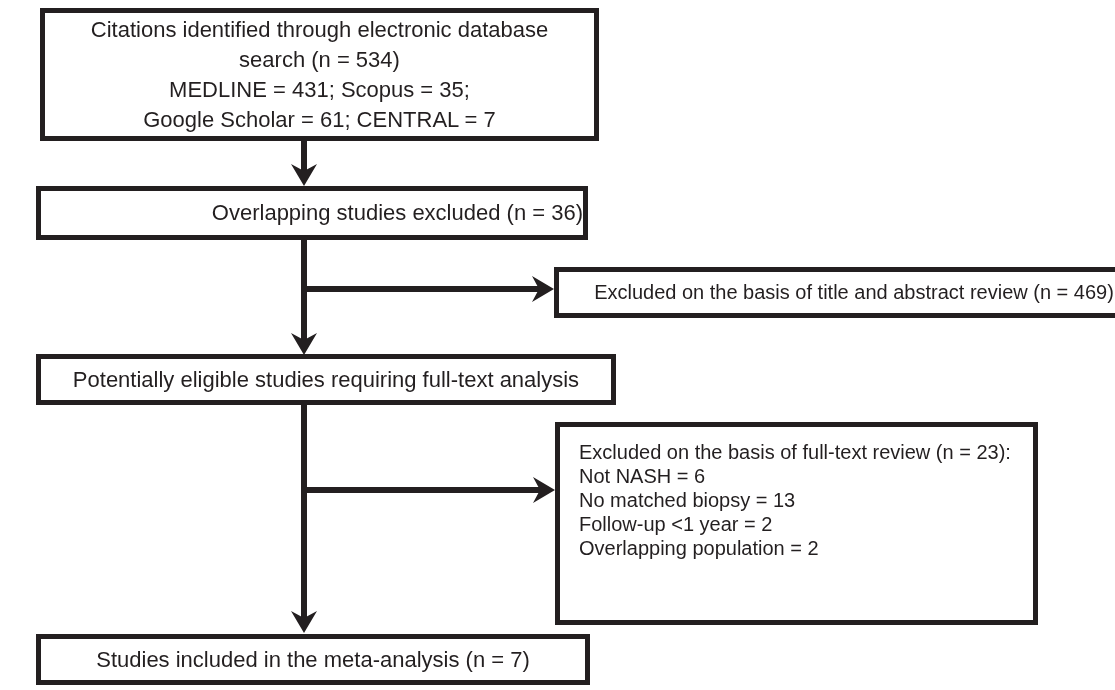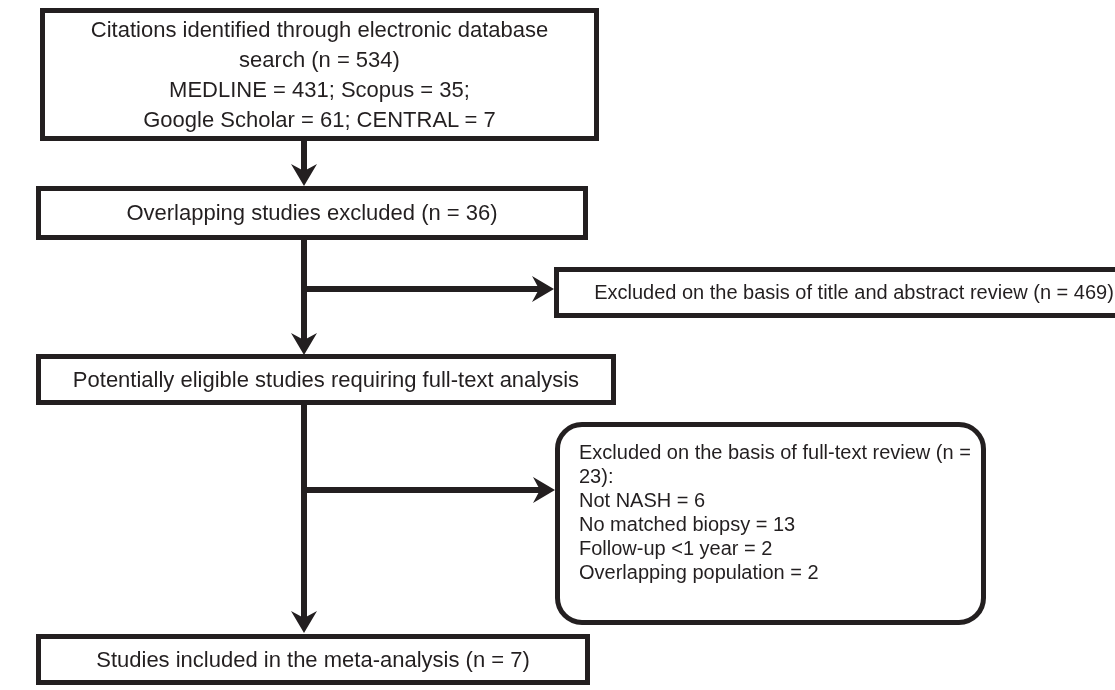--- a/index.html
+++ b/index.html
@@ -51,20 +51,21 @@
     top: 8px;
     width: 559px;
     height: 133px;
     line-height: 30px;
   }
   .box-overlap {
     left: 4px;
     top: 186px;
     width: 552px;
     height: 54px;
+    justify-content: flex-end;
   }
   .box-title-abstract {
     left: 522px;
     top: 267px;
     width: 589px;
     height: 51px;
     font-size: 20px;
     justify-content: center;
     text-align: left;
     padding-left: 11px;
@@ -72,29 +73,28 @@
   .box-eligible {
     left: 4px;
     top: 354px;
     width: 580px;
     height: 51px;
     text-align: center;
   }
   .box-fulltext {
     left: 523px;
     top: 422px;
-    width: 431px;
+    width: 483px;
     height: 203px;
     font-size: 20px;
     line-height: 24px;
     align-items: flex-start;
     justify-content: flex-start;
     text-align: left;
     padding: 13px 8px 8px 19px;
-    border-radius: 27px;
   }
   .box-included {
     left: 4px;
     top: 634px;
     width: 554px;
     height: 51px;
   }
 </style>
 </head>
 <body>

